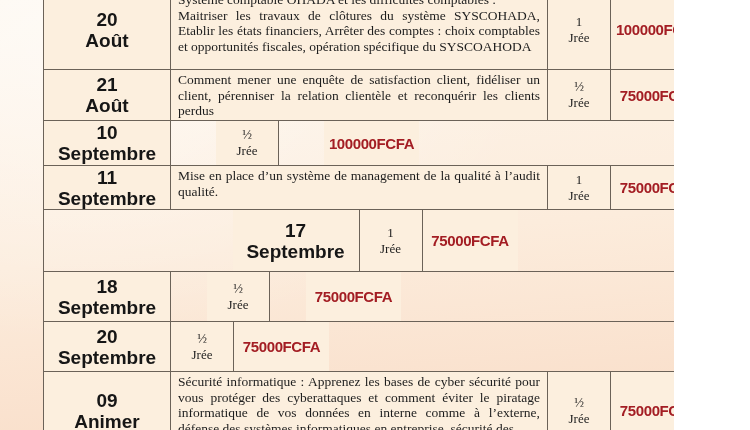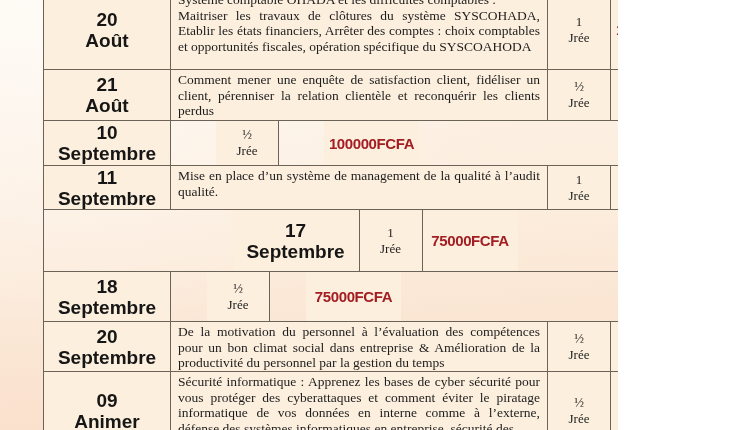--- a/index.html
+++ b/index.html
@@ -1,18 +1,18 @@
 <!DOCTYPE html>
 <html style="--price-red: #a31d23; --cell-bg: #fcefde; --border: #6b6258; --bg-top: #fdf6ec; --bg-bottom: #f9ddc8;"><head>
 <meta charset="utf-8">
 <style>
   html, body { margin: 0; padding: 0; }
   .page {
     position: relative;
-    width: 618px;
+    width: 674px;
     height: 430px;
     overflow: hidden;
     background:
       radial-gradient(ellipse at 12% 8%, rgba(255,255,255,0.55), rgba(255,255,255,0) 55%),
       linear-gradient(175deg, var(--bg-top, #fdf6ec) 0%, #fcecdc 55%, var(--bg-bottom, #f9ddc8) 100%);
     font-family: "Liberation Serif", serif;
   }
   .table {
     position: absolute;
     left: 43px;
@@ -163,21 +163,20 @@
         <div>Jrée</div>
       </div>
       <div class="td price">75000FCFA</div>
     </div>
 
     <div class="tr r6">
       <div class="td date">
         <div>20</div>
         <div>Septembre</div>
       </div>
-      <div class="td desc">De la motivation du personnel à l’évaluation des compétences pour un bon climat social dans entreprise &amp; Amélioration de la productivité du personnel par la gestion du temps</div>
       <div class="td dur">
         <div>½</div>
         <div>Jrée</div>
       </div>
       <div class="td price">75000FCFA</div>
     </div>
 
     <div class="tr r7">
       <div class="td date">
         <div>09</div>

